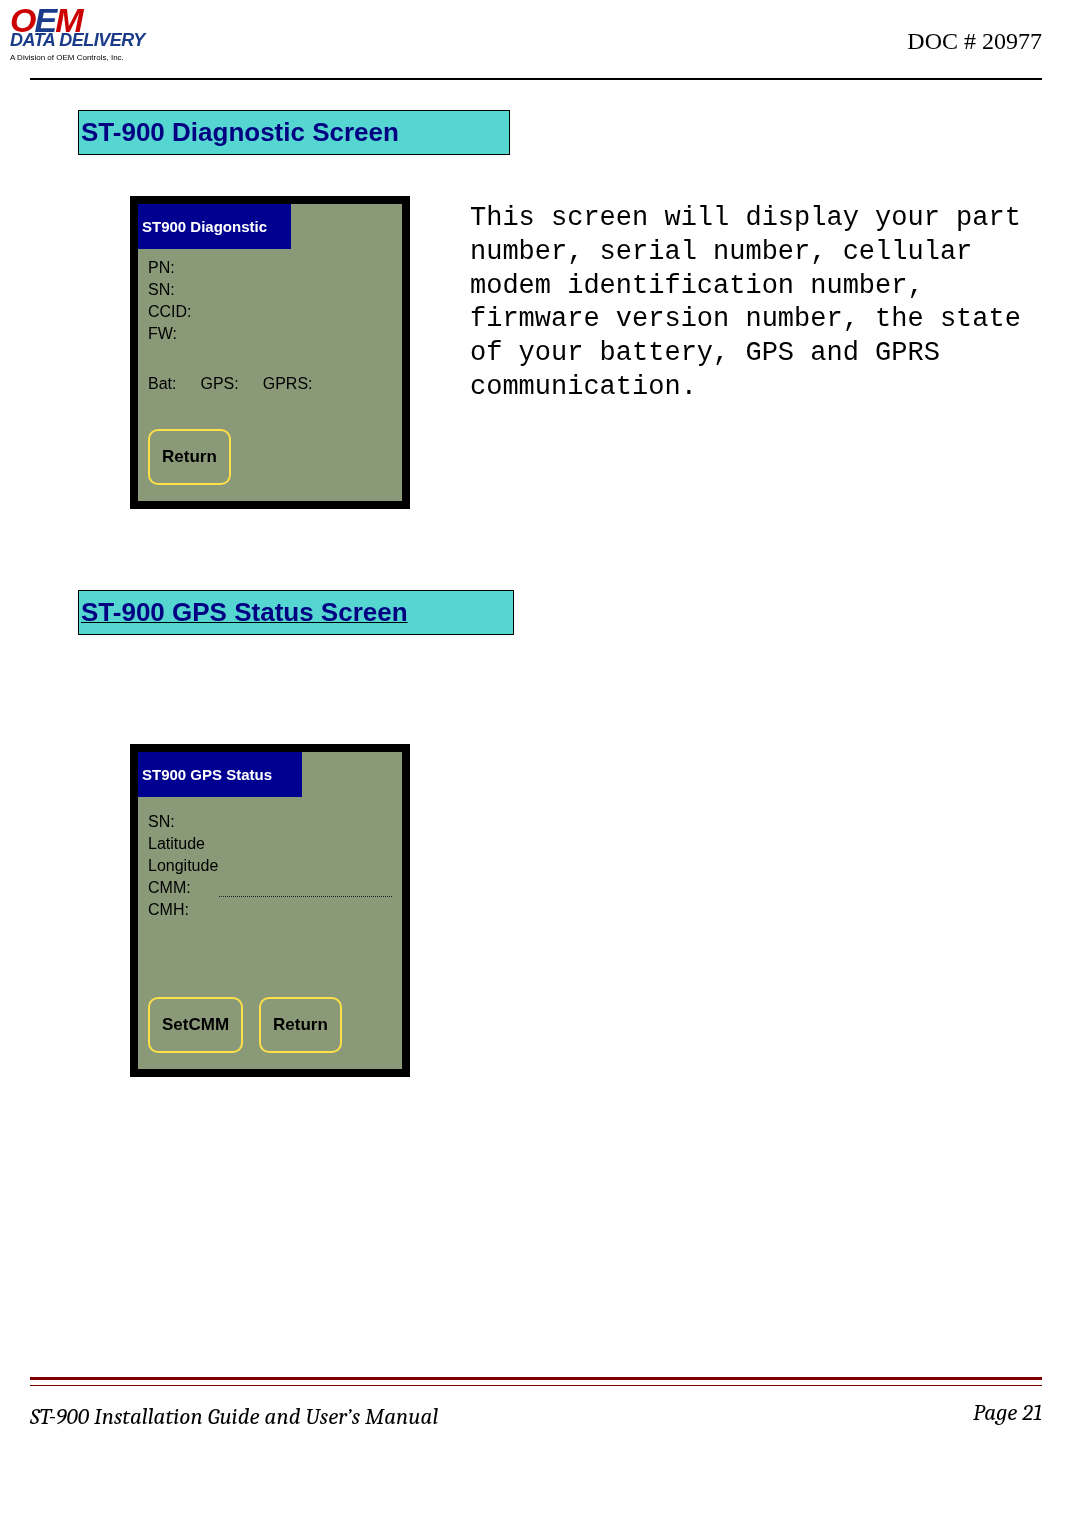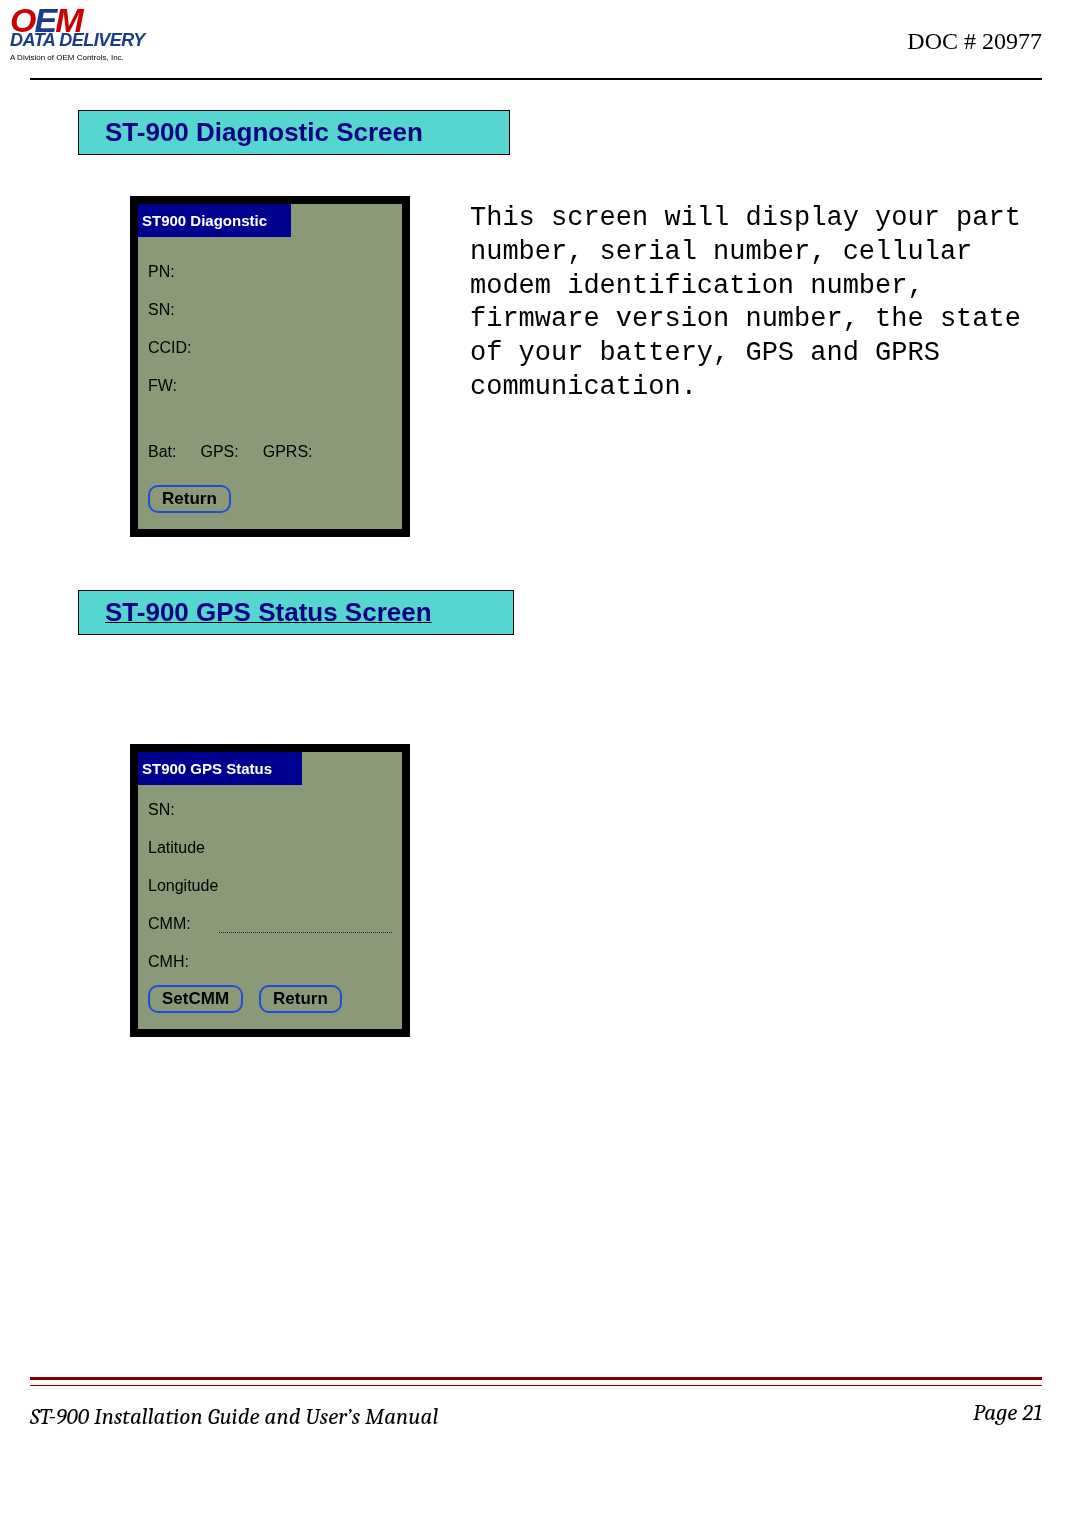--- a/index.html
+++ b/index.html
@@ -64,21 +64,21 @@
     border: none;
     border-top: 2px solid #000;
   }
 
   
   .section-title {
     position: absolute;
     left: 78px;
     background: #55d6d0;
     border: 1px solid #000;
-    padding: 6px 14px 6px 26px;
+    padding: 6px 14px 6px 2px;
     box-sizing: border-box;
   }
   .section-title span {
     color: #000080;
     font-weight: bold;
     font-size: 26px;
     font-family: Arial, sans-serif;
   }
   #sec1 { top: 110px; width: 432px; }
   #sec2 { top: 590px; width: 436px; text-decoration: underline; }
@@ -109,53 +109,53 @@
     font-family: Verdana, Arial, sans-serif;
     font-size: 16px;
     color: #000;
     padding-bottom: 10px;
   }
   .titlebar {
     background: #000090;
     color: #fff;
     font-weight: bold;
     font-size: 15px;
-    padding: 8px 4px;
+    padding: 14px 4px;
     width: 58%;
     display: inline-block;
     box-sizing: border-box;
   }
   .screen-body {
     padding: 6px 10px 4px 10px;
     min-height: 170px;
     position: relative;
   }
   .field-row {
     display: flex;
     gap: 24px;
-    margin-top: 20px;
+    margin-top: 4px;
     font-size: 16px;
   }
   .field-row.single { display:block; }
   .lbl { flex: 0 0 auto; }
   .underline {
     border-bottom: 1px dotted #222;
     flex:1;
     height: 14px;
     margin-left:4px;
   }
   .btnbar {
     display: flex;
     gap: 16px;
     padding: 0 10px 6px 10px;
   }
   .lcd-btn {
-    border: 2px solid #1d4ed8;
+    border: 2px solid #fde047;
     border-radius: 10px;
-    padding: 2px 12px;
+    padding: 16px 12px;
     font-weight: bold;
     font-size: 17px;
     background: #8a9a79;
     font-family: Verdana, Arial, sans-serif;
   }
 
   .desc {
     flex: 1;
     font-size: 27px;
     font-family: Liberation Mono, monospace;

